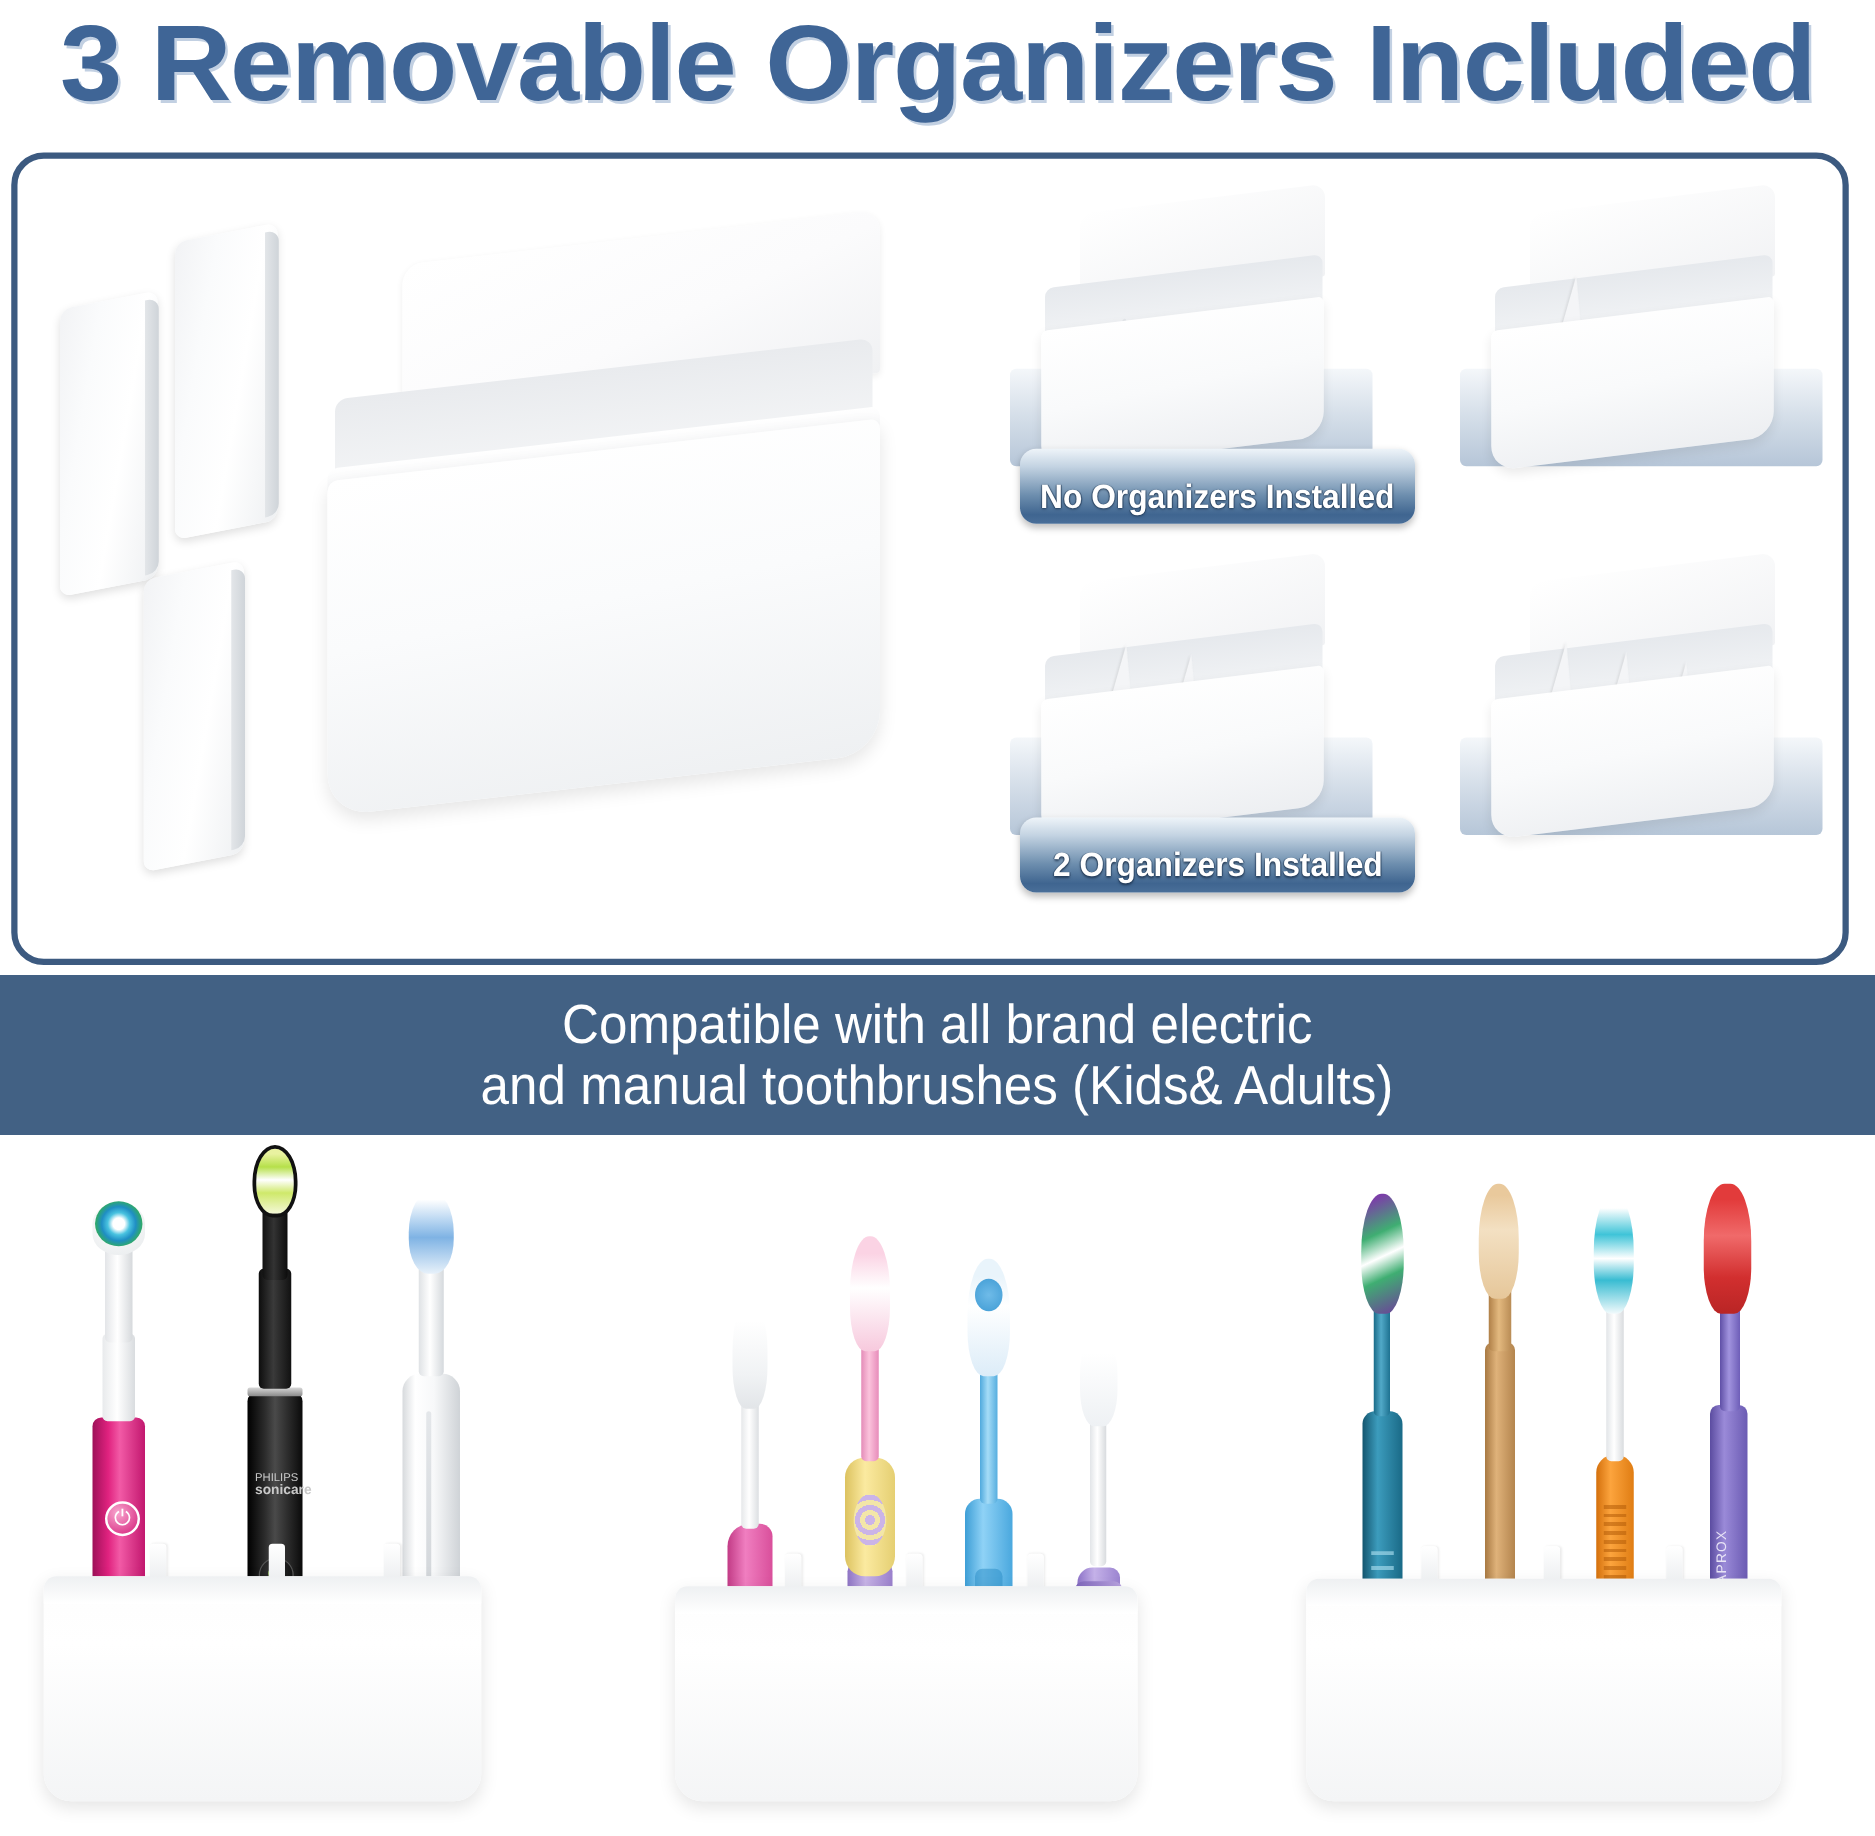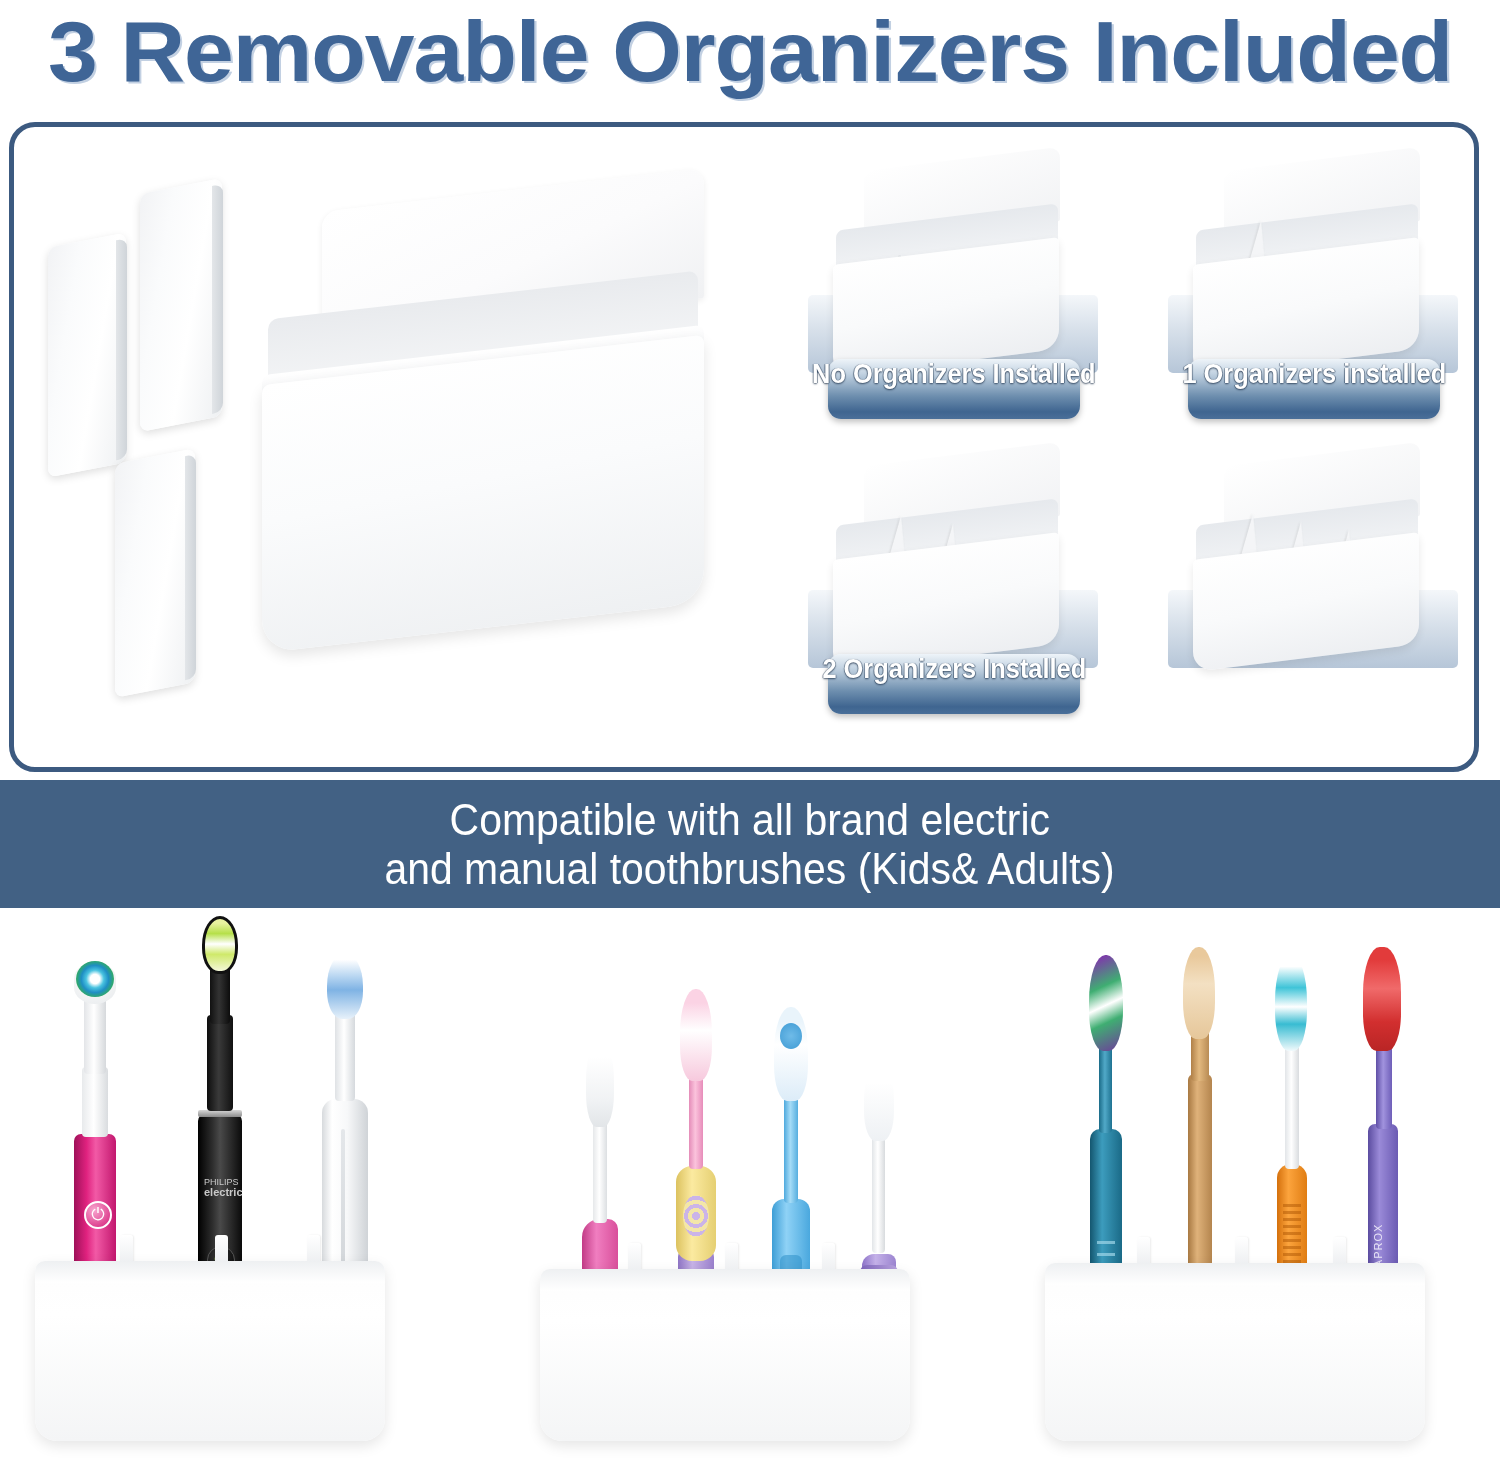--- a/index.html
+++ b/index.html
@@ -115,25 +115,25 @@
     filter:drop-shadow(-1px 0 1px rgba(0,0,0,.10));
   }
   .th-groove{
     position:absolute;width:3px;height:19px;
     background:linear-gradient(180deg,#e4e7ea,#cdd2d7);
     border-radius:2px;transform:skewY(-7deg);
   }
 
   
   .badge{
-    position:absolute;left:28px;bottom:6px;width:252px;height:60px;
+    position:absolute;left:16px;bottom:6px;width:316px;height:60px;
     border-radius:13px;
     background:linear-gradient(180deg,#eef4f9 0%,#c3d3e2 24%,#6d8eae 62%,#3f6590 88%,#4a6f99 100%);
     box-shadow:0 3px 6px rgba(0,0,0,.25);
-    display:flex;justify-content:center;
+    display:flex;align-items:flex-end;justify-content:center;
     padding-bottom:6px;box-sizing:border-box;
   }
   .badge span{
     font-size:27px;font-weight:bold;color:#ffffff;
     transform:scaleX(.94);white-space:nowrap;
     text-shadow:0 1px 2px rgba(20,40,65,.75), 1px 0 0 rgba(20,40,65,.35), -1px 0 0 rgba(20,40,65,.35);
   }
 
   
   .banner{
@@ -229,23 +229,20 @@
 <div class="thumb t2">
   <div class="t-plate"></div>
   <div class="t-holder">
     <div class="th-back"></div>
     <div class="th-inner"></div>
     <div class="th-div" style="left:60px;top:62px;"></div>
     <div class="th-groove" style="left:112px;top:103px;"></div>
     <div class="th-groove" style="left:154px;top:110px;"></div>
     <div class="th-front"></div>
   </div>
-  <div class="badge">
-    <span>1 Organizers installed</span>
-  </div>
 </div>
 
 <div class="thumb t3">
   <div class="t-plate"></div>
   <div class="t-holder">
     <div class="th-back"></div>
     <div class="th-inner"></div>
     <div class="th-div" style="left:60px;top:62px;"></div>
     <div class="th-div" style="left:112px;top:70px;"></div>
     <div class="th-groove" style="left:154px;top:110px;"></div>
@@ -282,21 +279,21 @@
       <div class="pwr" style="left:24px;bottom:120px;width:24px;height:24px;background:radial-gradient(circle at 35% 30%,#f8a6cf,#d41c78);border:2px solid #fff;">⏻</div>
       <div class="neck" style="left:22px;bottom:212px;width:26px;height:70px;background:linear-gradient(90deg,#e8eaec,#ffffff 45%,#d9dcdf);"></div>
       <div class="neck" style="left:24px;bottom:275px;width:22px;height:78px;background:linear-gradient(90deg,#e3e5e8,#ffffff 45%,#d6d9dc);"></div>
       <div class="head" style="left:14px;bottom:345px;width:42px;height:42px;background:radial-gradient(circle at 45% 35%,#ffffff,#e7eaec);"></div>
       <div class="bristles" style="left:16px;bottom:352px;width:38px;height:36px;border-radius:50%;background:radial-gradient(circle at 50% 50%,#ffffff 18%,#49c3e0 34%,#1f8ec4 52%,#2fa86d 70%,#e8f4fa 100%);"></div>
     </div>
 
     <div class="brush" style="left:165px;bottom:120px;width:70px;height:430px;">
       <div class="handle" style="left:13px;width:44px;height:235px;background:linear-gradient(90deg,#000 0%,#2c2c2c 32%,#4a4a4a 50%,#0a0a0a 100%);"></div>
       <div class="pwr" style="left:22px;bottom:75px;width:26px;height:26px;background:radial-gradient(circle at 40% 35%,#3a3a3a,#000);border:1px solid #555;color:#9ad84a;">⏻</div>
-      <div style="position:absolute;left:19px;bottom:150px;width:32px;height:22px;font-size:9px;color:#c9c9c9;text-align:center;line-height:10px;">PHILIPS<br><b style="font-size:11px;">electric</b></div>
+      <div style="position:absolute;left:19px;bottom:150px;width:32px;height:22px;font-size:9px;color:#c9c9c9;text-align:center;line-height:10px;">PHILIPS<br><b style="font-size:11px;">sonicare</b></div>
       <div style="position:absolute;left:13px;bottom:232px;width:44px;height:7px;background:linear-gradient(180deg,#d8d8d8,#8a8a8a);border-radius:2px;"></div>
       <div class="neck" style="left:22px;bottom:238px;width:26px;height:96px;background:linear-gradient(90deg,#0d0d0d,#3a3a3a 45%,#111);"></div>
       <div class="neck" style="left:25px;bottom:325px;width:20px;height:62px;background:linear-gradient(90deg,#111,#333 45%,#0c0c0c);"></div>
       <div class="bristles" style="left:17px;bottom:375px;width:36px;height:58px;border-radius:50% 50% 45% 45%;background:linear-gradient(180deg,#e9f2a0 8%,#b6e04a 28%,#ffffff 48%,#cfe96a 68%,#f4f8d8 100%);border:3px solid #111;box-sizing:border-box;"></div>
     </div>
 
     <div class="brush" style="left:290px;bottom:120px;width:70px;height:410px;">
       <div class="handle" style="left:12px;width:46px;height:250px;background:linear-gradient(90deg,#d7dadd 0%,#ffffff 22%,#f7f8f9 55%,#cfd3d7 100%);border-radius:14px 14px 4px 4px;"></div>
       <div style="position:absolute;left:31px;bottom:30px;width:4px;height:190px;background:linear-gradient(180deg,#e4e7ea,#cdd1d5);border-radius:2px;"></div>
       <div class="neck" style="left:25px;bottom:248px;width:20px;height:92px;background:linear-gradient(90deg,#dfe2e5,#ffffff 45%,#d5d9dd);"></div>

